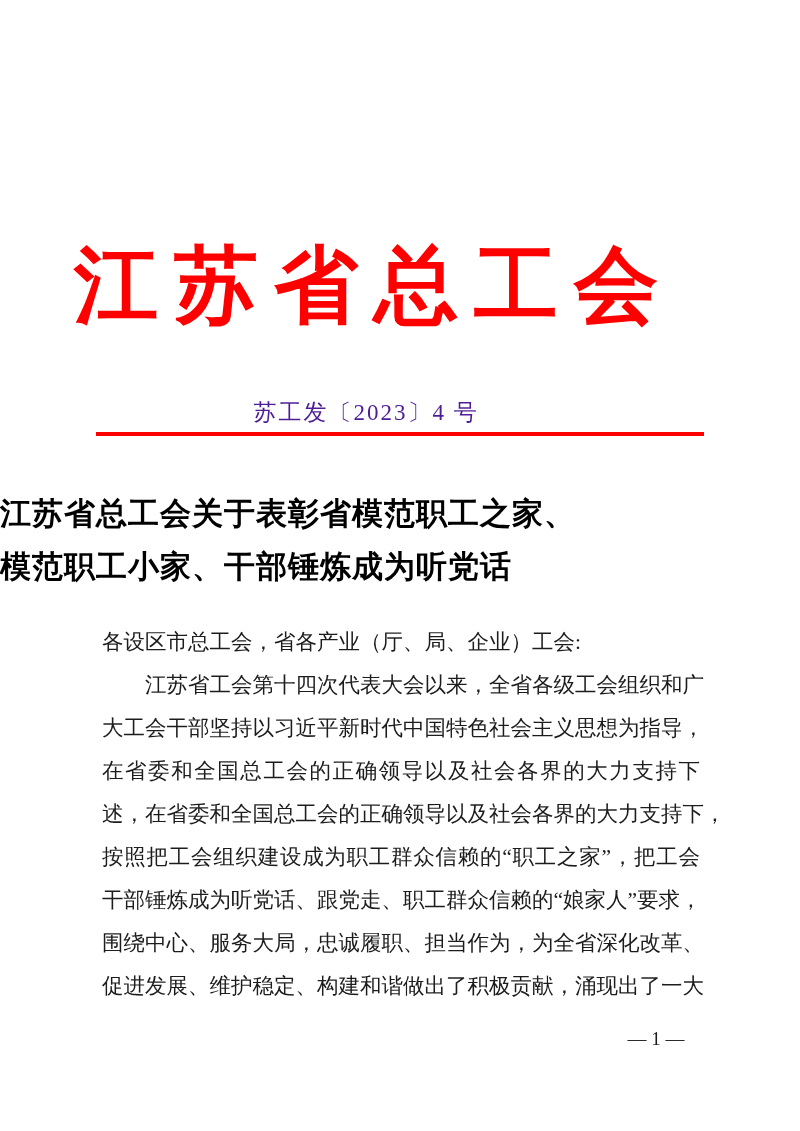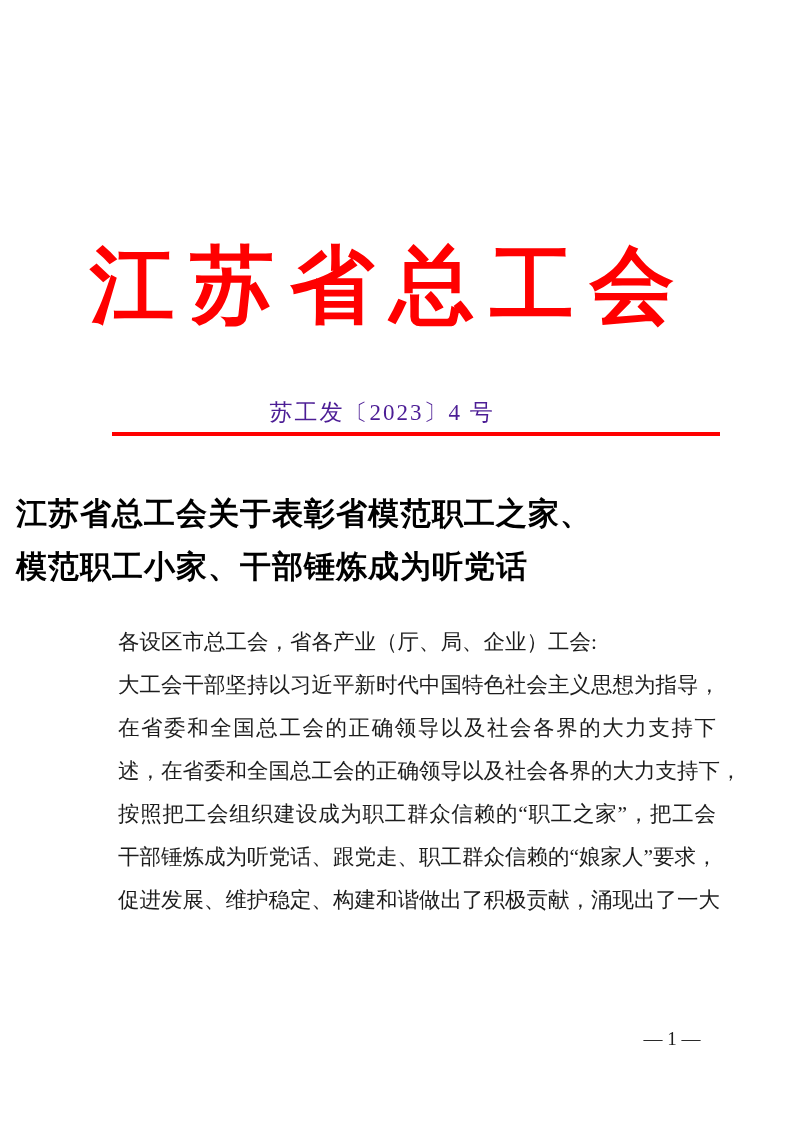--- a/index.html
+++ b/index.html
@@ -6,21 +6,21 @@
   html, body { background: #ffffff; }
   body {
     font-family: "Liberation Serif", "DejaVu Serif", serif;
     width: 800px;
     height: 1131px;
     position: relative;
     overflow: hidden;
   }
   .page {
     position: absolute;
-    left: 16px; top: 0;
+    left: 0; top: 0;
     width: 732px;
     height: 1131px;
     background: #ffffff;
   }
   
   .letterhead {
     position: absolute;
     top: 236px;
     left: 0;
     width: 100%;
@@ -116,23 +116,25 @@
 
   <div class="red-rule"></div>
 
   <div class="doc-title">
     <div>江苏省总工会关于表彰省模范职工之家、</div>
     <div>模范职工小家、干部锤炼成为听党话</div>
   </div>
 
   <div class="body-block">
     <div class="bodyline no-just">各设区市总工会，省各产业（厅、局、企业）工会:</div>
+    <div class="bodyline indent">江苏省工会第十四次代表大会以来，全省各级工会组织和广</div>
     <div class="bodyline">大工会干部坚持以习近平新时代中国特色社会主义思想为指导，</div>
     <div class="bodyline">在省委和全国总工会的正确领导以及社会各界的大力支持下</div>
     <div class="bodyline">述，在省委和全国总工会的正确领导以及社会各界的大力支持下，</div>
     <div class="bodyline">按照把工会组织建设成为职工群众信赖的“职工之家”，把工会</div>
     <div class="bodyline">干部锤炼成为听党话、跟党走、职工群众信赖的“娘家人”要求，</div>
+    <div class="bodyline">围绕中心、服务大局，忠诚履职、担当作为，为全省深化改革、</div>
     <div class="bodyline">促进发展、维护稳定、构建和谐做出了积极贡献，涌现出了一大</div>
   </div>
 
   <div class="page-number">— 1 —</div>
 
 </div>
 
 </body></html>

